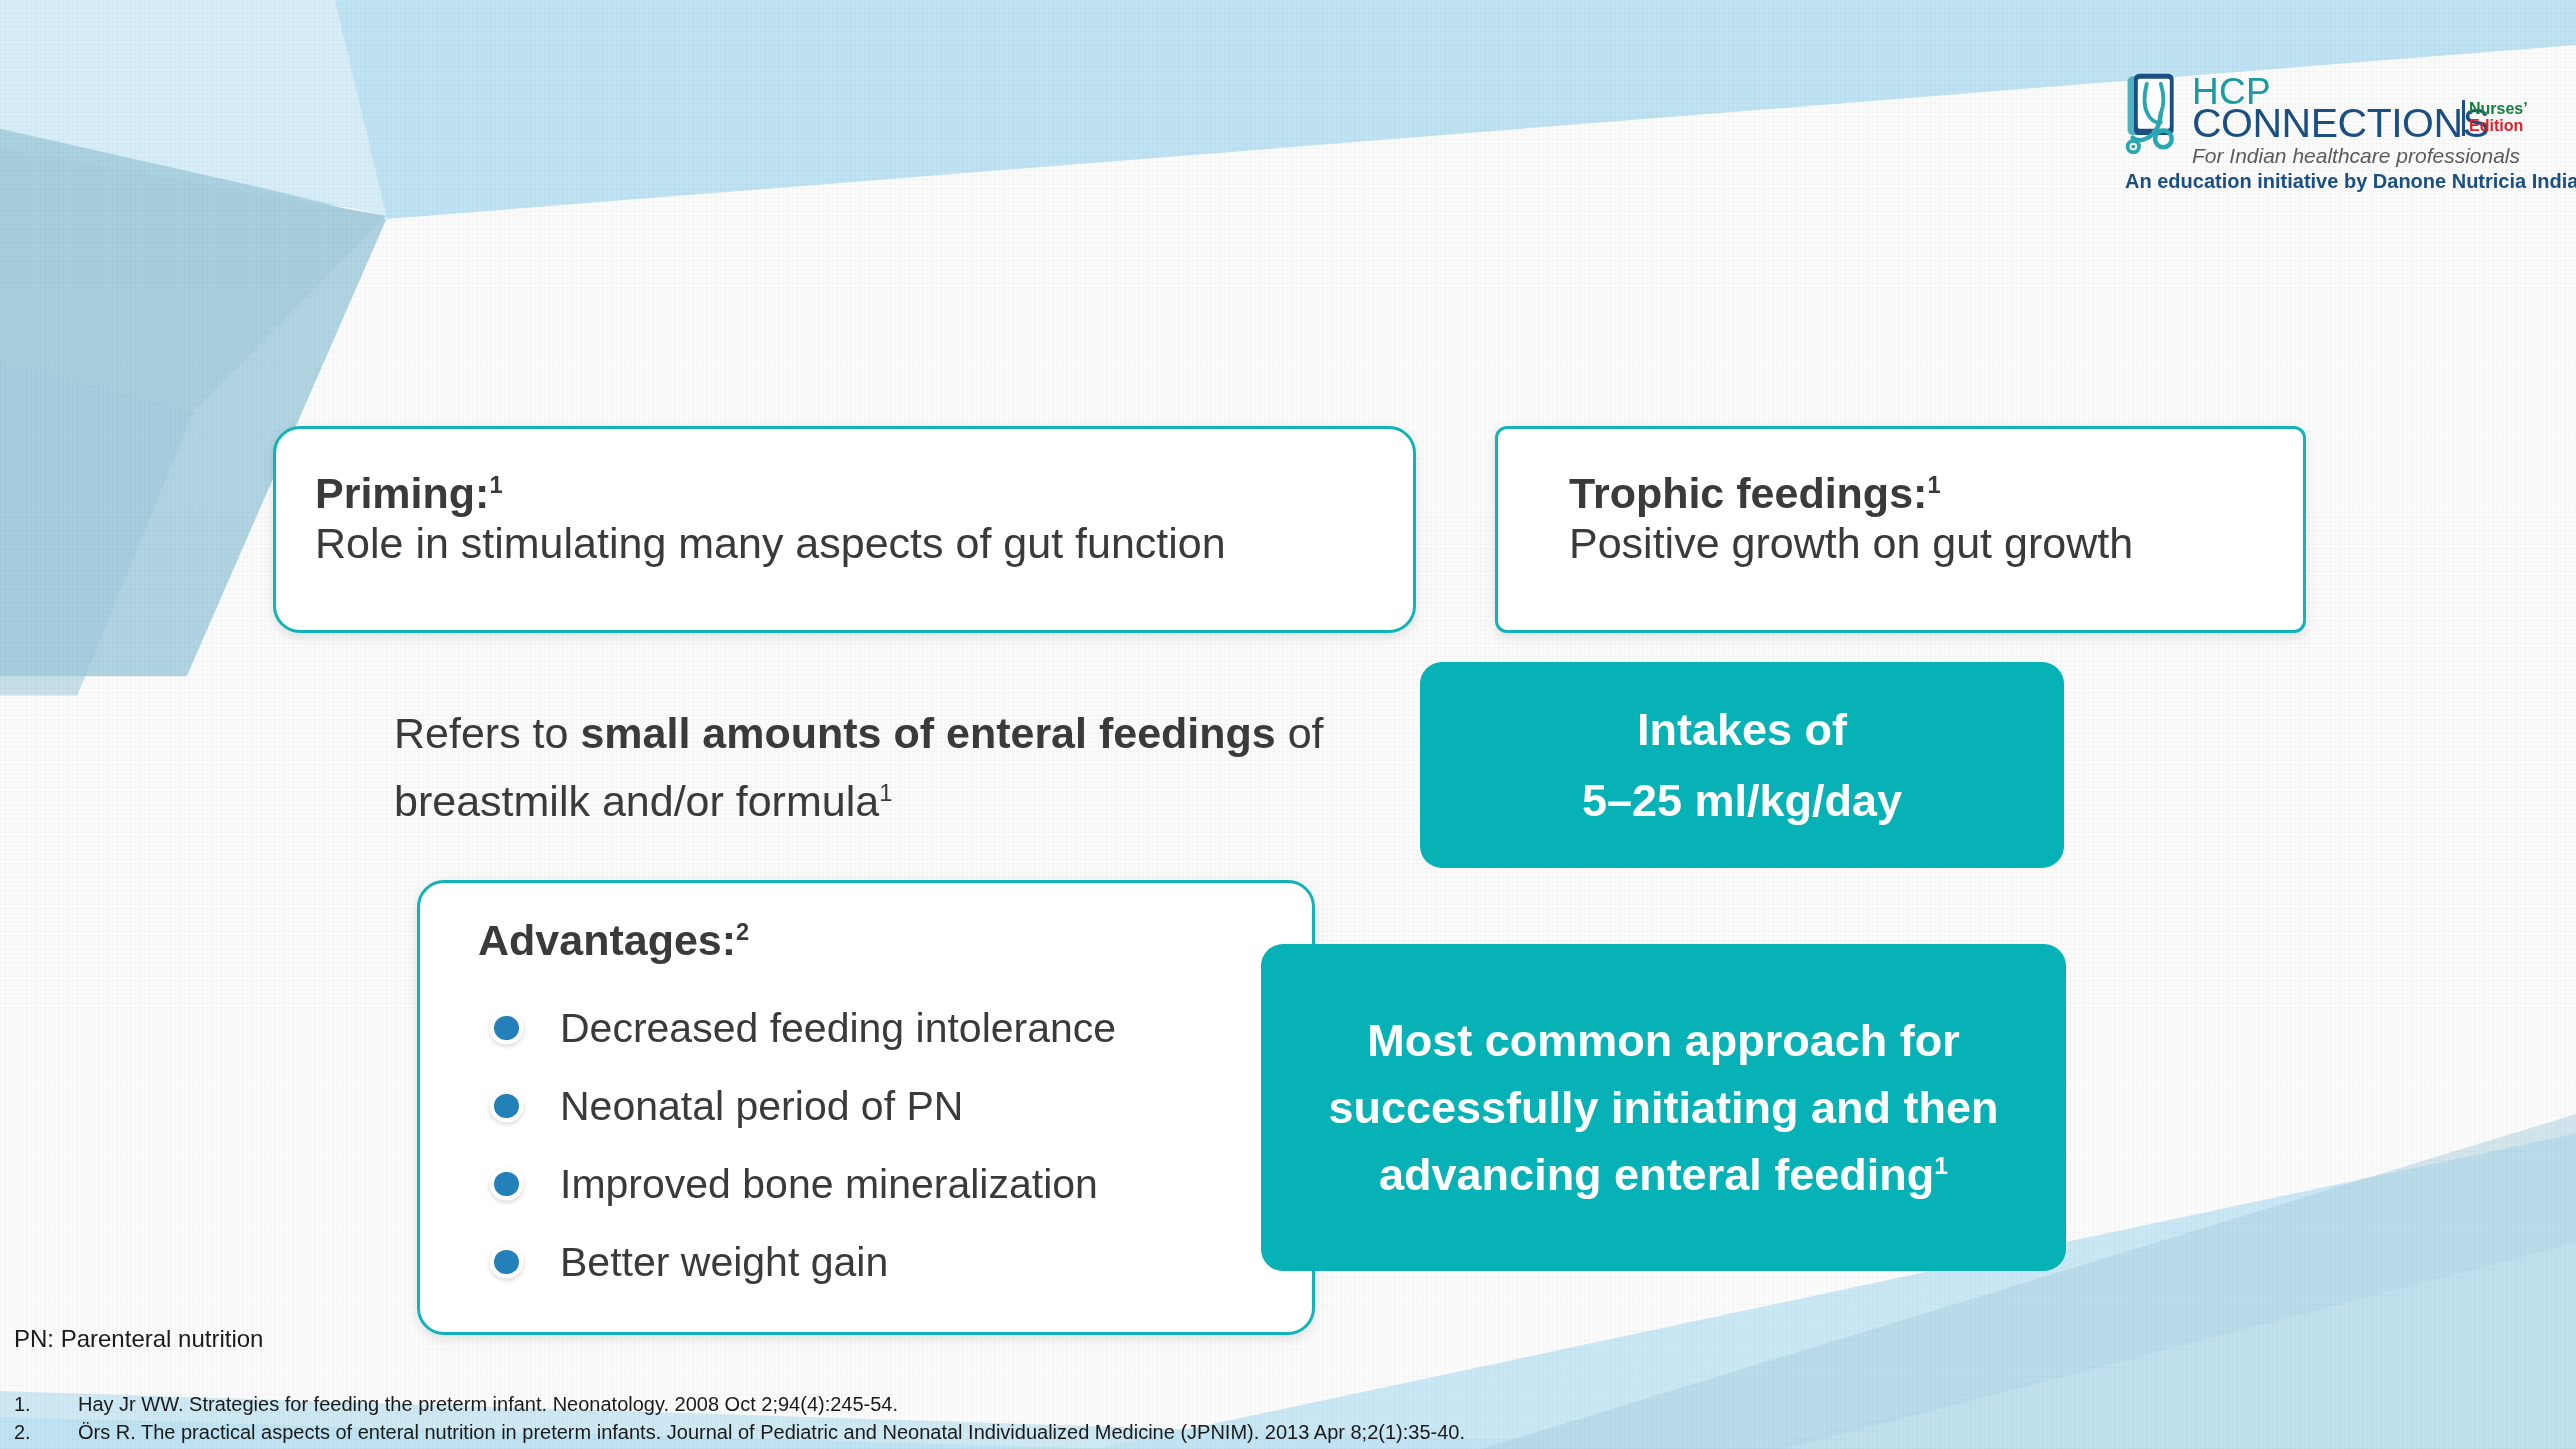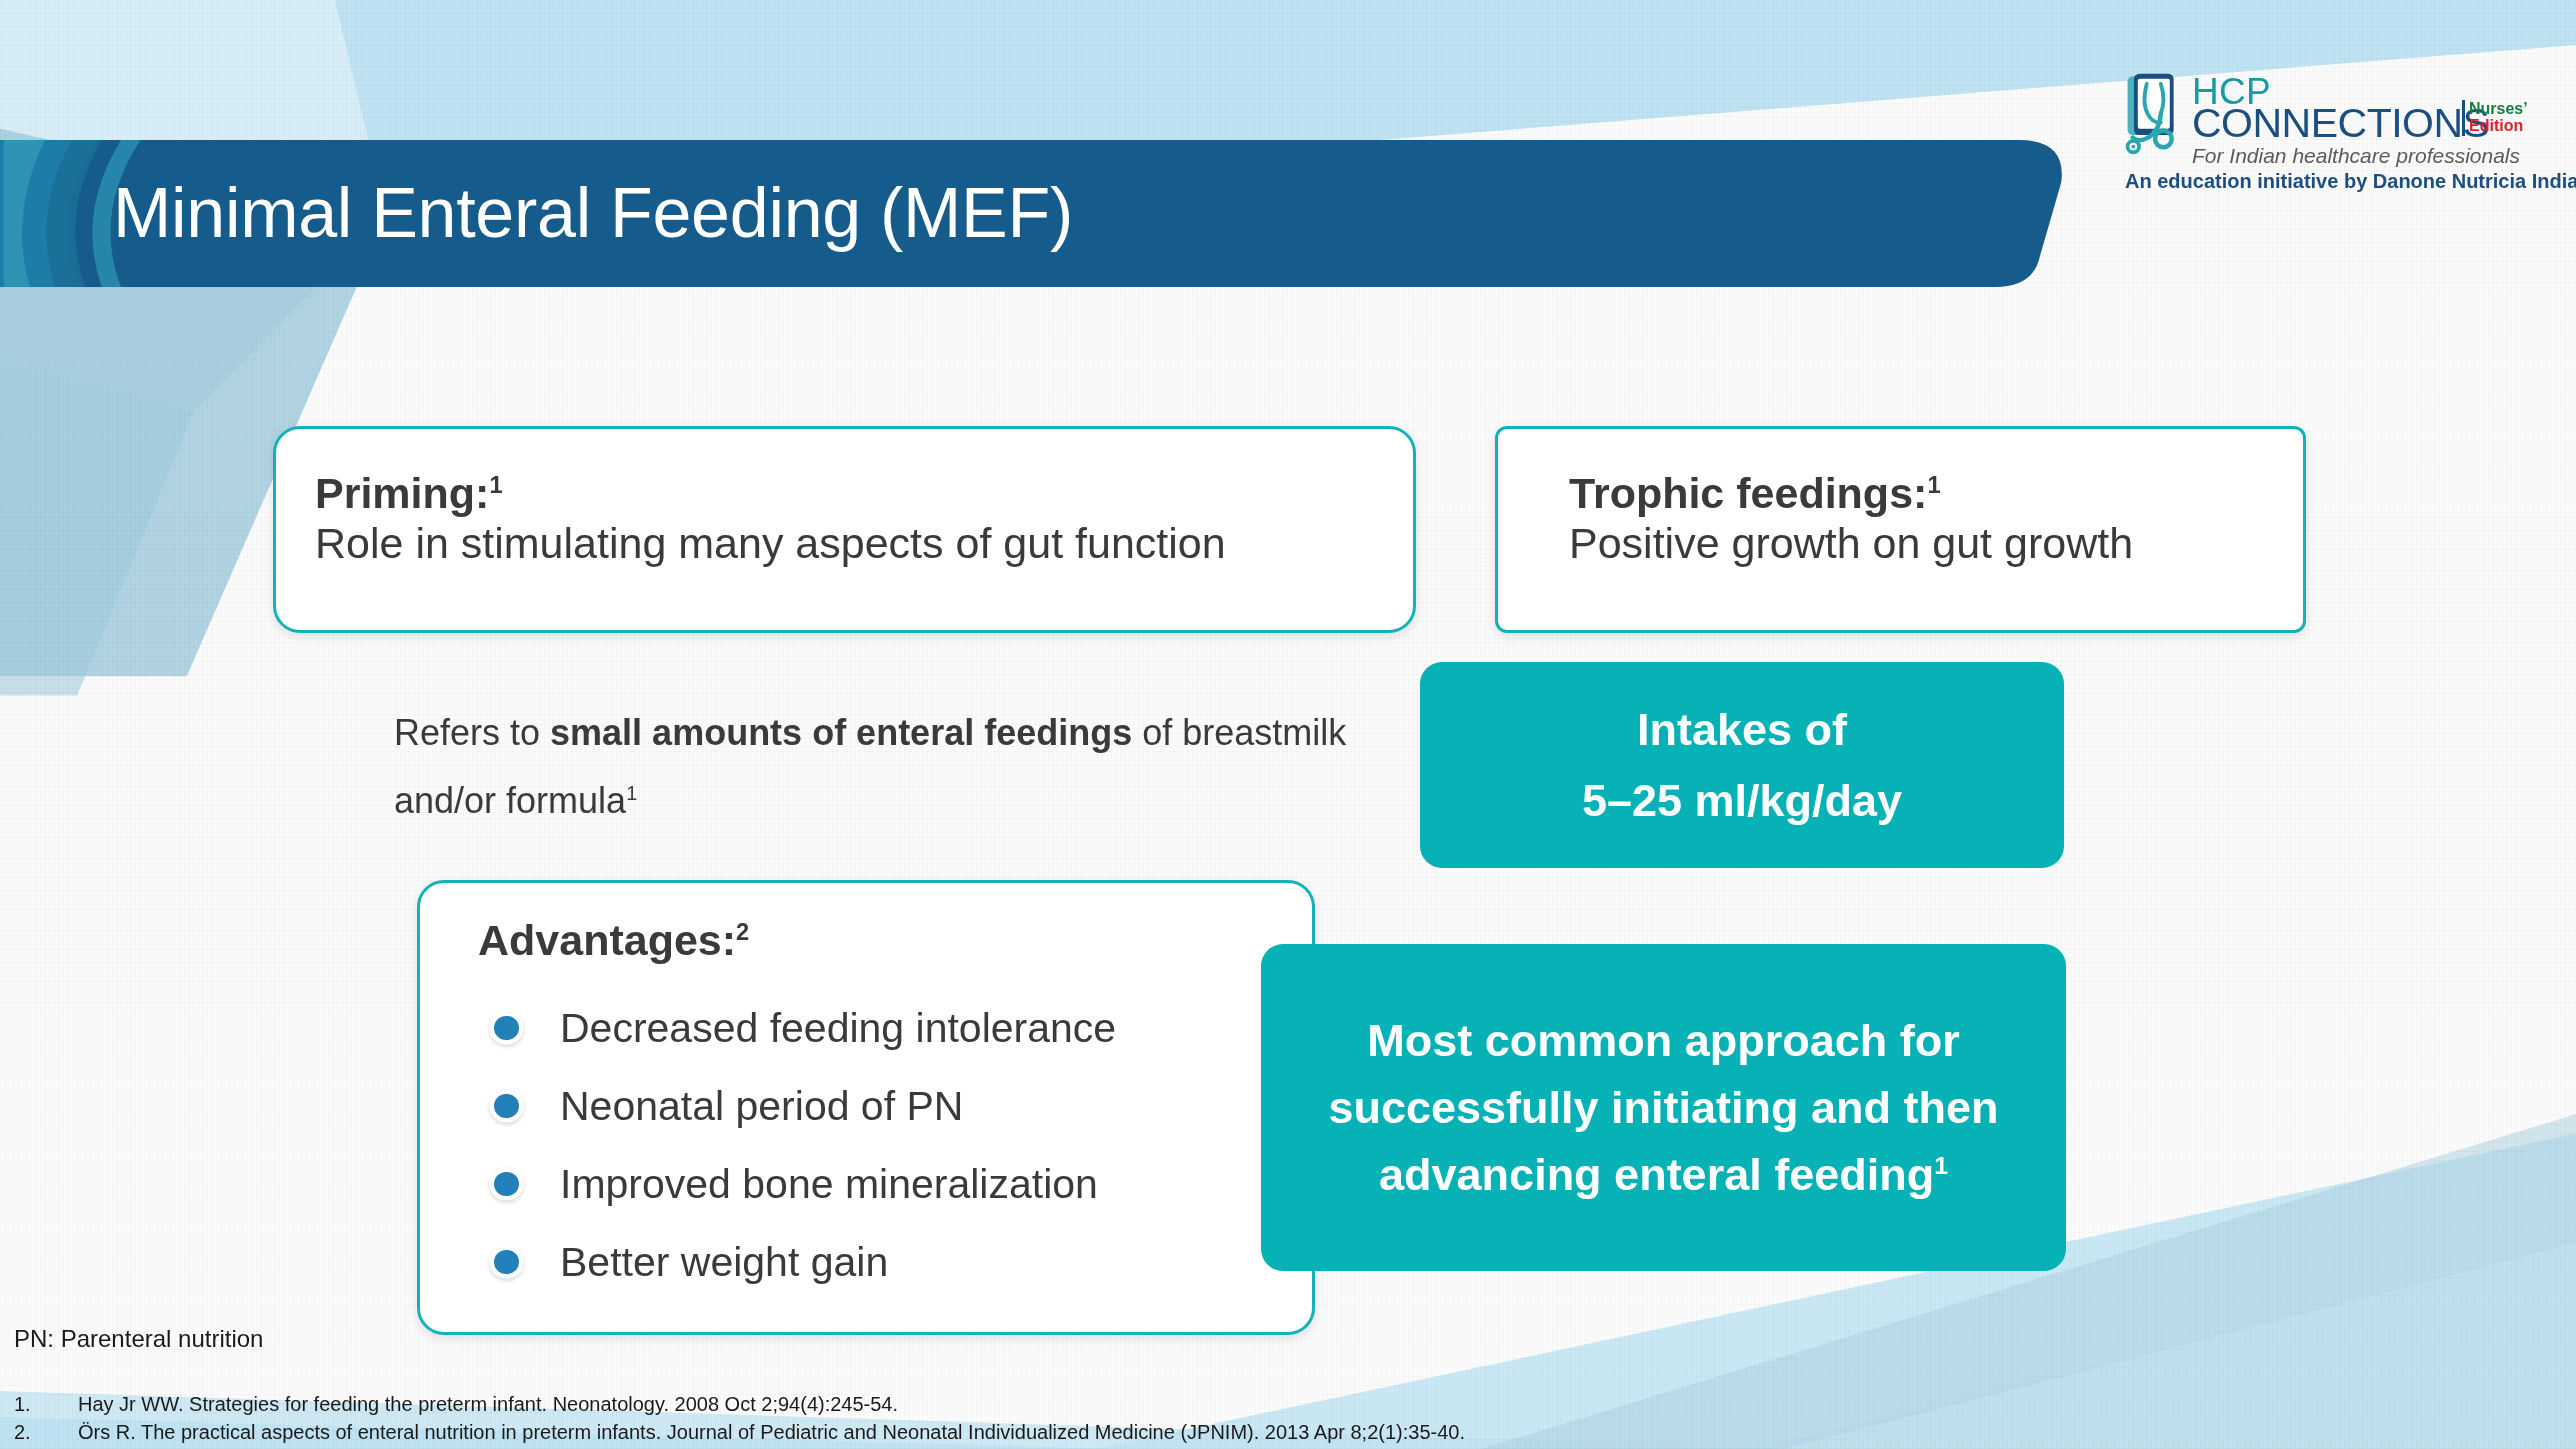--- a/index.html
+++ b/index.html
@@ -79,21 +79,21 @@
     font-size:43px;line-height:50px;font-weight:400;color:#3a3a3a;
   }
   sup{font-size:.55em;vertical-align:super;line-height:0;font-weight:inherit;}
 
   #card-priming .inner{position:absolute;left:39px;top:40px;}
   #card-trophic .inner{position:absolute;left:71px;top:40px;}
 
   
   #refers{
     position:absolute;left:394px;top:699px;width:1005px;
-    font-size:36px;line-height:68px;color:#3a3a3a;font-weight:400;
+    font-size:43px;line-height:68px;color:#3a3a3a;font-weight:400;
   }
   #refers b{font-weight:700;}
 
   
   .teal-box{
     position:absolute;
     background:#07b2b6;
     border-radius:22px;
     color:#ffffff;
     font-weight:700;
@@ -164,30 +164,20 @@
       <polygon points="4000,1940 2730,2250 4000,2250" fill="#cfeaf7"></polygon>
       <polygon points="4000,1760 1700,2250 2760,2250 4000,2020" fill="#bfe3f2" opacity="0.85"></polygon>
       <polygon points="4000,1930 2770,2250 4000,2250" fill="#d7f0fa"></polygon>
       <polygon points="0,2200 1740,2250 0,2250" fill="#bfe3f2"></polygon>
       <polygon points="0,2160 2800,2250 0,2250" fill="#bfe3f2" opacity="0.75"></polygon>
       <polygon points="4000,1730 2300,2250 4000,2250" fill="#a9cfdf" opacity="0.5"></polygon>
     </svg>
     <div class="texture"></div>
   </div>
 
-  <div id="titlebar">
-    <svg class="tb-svg" viewBox="0 0 3210 228" preserveAspectRatio="none">
-      <path d="M0,0 H3135 q75,0 66,66 L3168,180 q-10,48 -70,48 H0 Z" fill="#155C8C"></path>
-      <path d="M0,0 H150 q-70,114 -28,228 H0 Z" fill="#1e7ca8"></path>
-      <path d="M6,0 H70 q-56,114 -24,228 H6 Z" fill="#2e93b5"></path>
-      <path d="M112,0 h46 q-66,114 -26,228 h-46 q-38,-114 26,-228 Z" fill="#1b6e98" opacity="0.85"></path>
-      <path d="M188,0 h30 q-74,114 -30,228 h-30 q-40,-114 30,-228 Z" fill="#2e93b5" opacity="0.75"></path>
-    </svg>
-    <div id="title-text">Minimal Enteral Feeding (MEF)</div>
-  </div>
 
   <div id="logo">
     <svg class="logo-svg" width="64" height="98" viewBox="0 0 100 152">
       <rect x="4" y="6" width="62" height="92" rx="8" fill="#4fb3bf"></rect>
       <rect x="14" y="2" width="62" height="96" rx="8" fill="#1b4f82"></rect>
       <rect x="20" y="10" width="50" height="78" rx="3" fill="#ffffff"></rect>
       <circle cx="45" cy="93" r="3" fill="#cfe8f5"></circle>
       <path d="M34 18 q-8 30 2 48 q8 14 20 12" stroke="#2aa6b0" stroke-width="6" fill="none" stroke-linecap="round"></path>
       <path d="M56 18 q8 26 0 46" stroke="#2aa6b0" stroke-width="6" fill="none" stroke-linecap="round"></path>
       <path d="M56 64 q-2 28 -20 38 q-14 8 -24 0" stroke="#2aa6b0" stroke-width="7" fill="none" stroke-linecap="round"></path>

